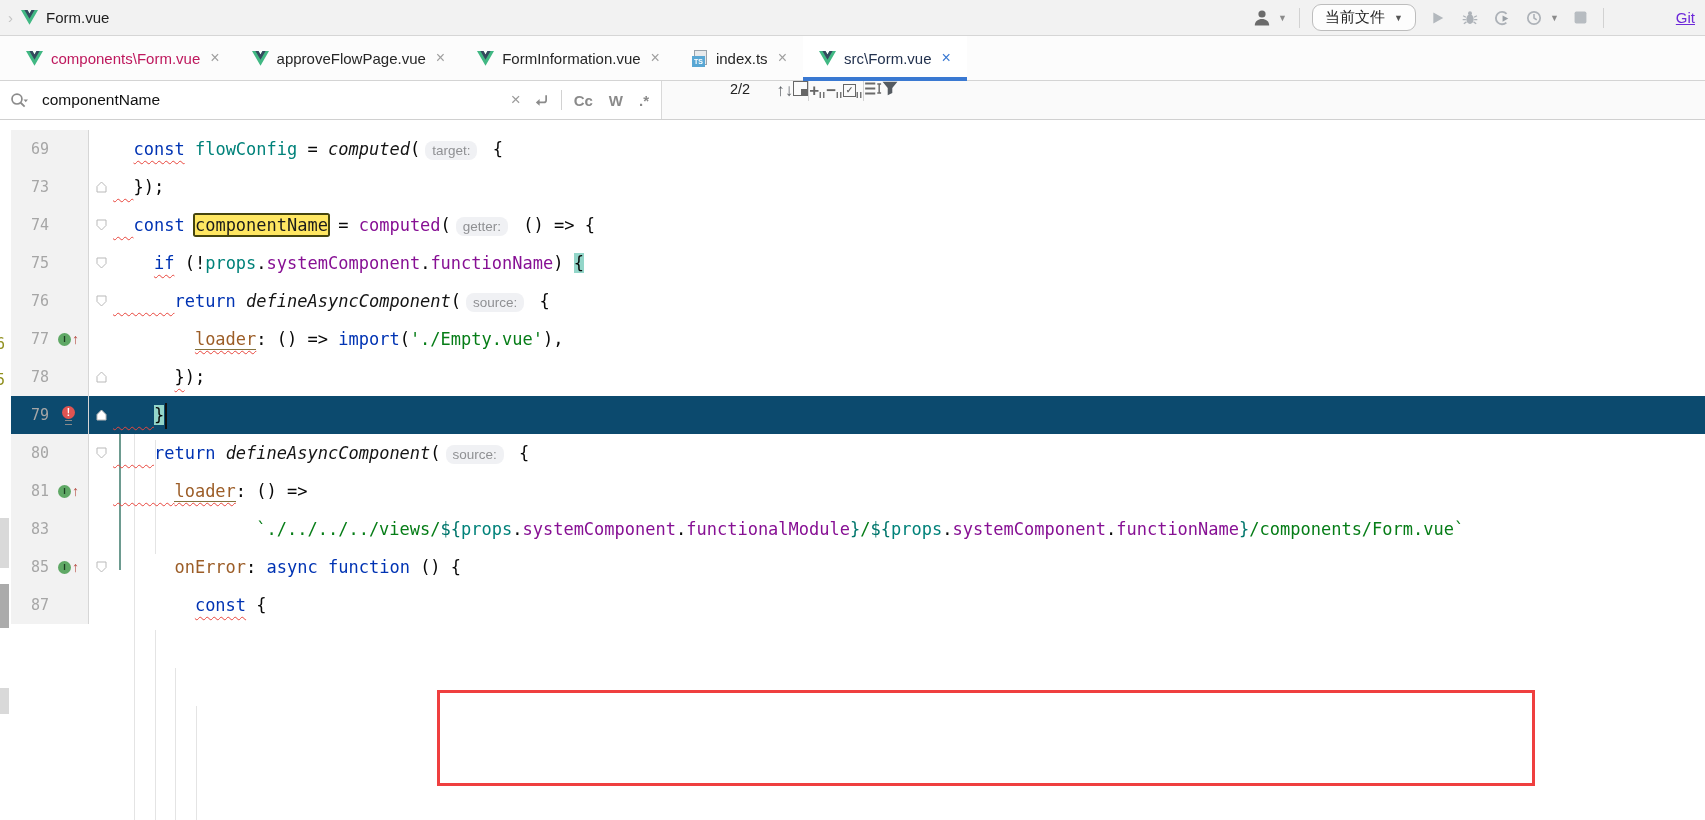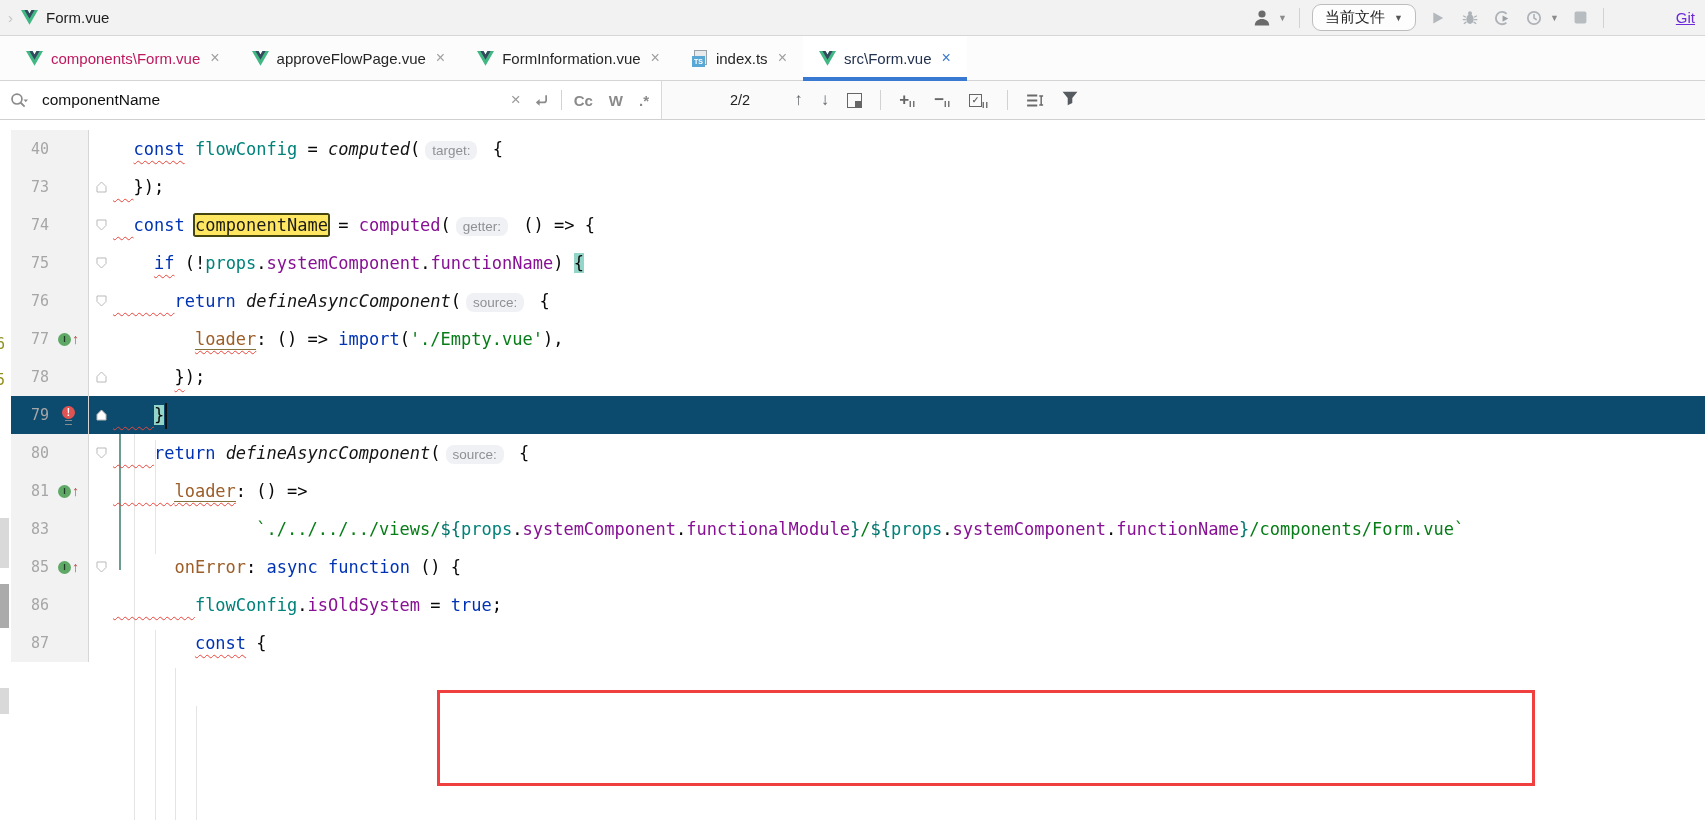--- a/index.html
+++ b/index.html
@@ -39,21 +39,21 @@
             color:#fff;font-size:7px;font-weight:bold;display:flex;align-items:center;justify-content:center;}
 
   
   .searchbar{height:39px;border-bottom:1px solid #d0d0d0;display:flex;box-sizing:border-box;background:#fdfdfd;}
   .sfield{width:662px;display:flex;align-items:center;background:#fff;
           border-right:1px solid #d9d9d9;padding:0 12px 0 10px;box-sizing:border-box;gap:12px;}
   .sfield input{flex:1;border:none;outline:none;font-size:15.5px;color:#111;
                 font-family:"Liberation Sans",sans-serif;background:transparent;}
   .sictext{color:#8a8a8a;font-size:15px;font-weight:bold;}
   .s-x{color:#9b9b9b;font-size:17px;}
-  .stoolbar{flex:1;display:flex;align-items:center;gap:18px;padding-left:68px;background:#fafafa;}
+  .stoolbar{flex:1;display:flex;padding-left:68px;background:#fafafa;}
   .sresults{font-size:14.5px;color:#222;margin-right:26px;}
   .sarrow{color:#5f6368;font-size:17px;}
   .winbox{width:13px;height:13px;border:1.6px solid #666;position:relative;display:inline-block;}
   .winbox::after{content:'';position:absolute;right:0;bottom:0;width:6px;height:6px;background:#666;}
   .occ{color:#666;font-size:17px;font-weight:bold;display:inline-flex;align-items:flex-start;}
   .occ .sub{font-size:9px;margin-top:9px;letter-spacing:1px;}
   .occ .chk{width:11px;height:11px;border:1.5px solid #666;font-size:9px;line-height:11px;
             text-align:center;font-weight:bold;margin-top:3px;}
   .funnel{display:inline-block;}
 
@@ -275,21 +275,21 @@
   <div class="guide dark" style="left:119px;top:302px;height:148px;"></div>
   <div class="guide" style="left:134px;top:282px;height:532px;"></div>
   <div class="guide" style="left:155px;top:320px;height:114px;"></div>
   <div class="guide" style="left:155px;top:510px;height:304px;"></div>
   <div class="guide" style="left:175px;top:548px;height:266px;"></div>
   <div class="guide" style="left:196px;top:586px;height:228px;"></div>
 
   <div class="rows">
       <div class="row">
         <div class="gut">
-          <span class="num">40</span>
+          <span class="num">69</span>
           <span class="islot"></span>
         </div>
         <div class="fold"></div>
         <div class="code"><span class="pl">  </span><span class="kw sq">const</span><span class="pl"> </span><span class="var">flowConfig</span><span class="pl"> = </span><span class="fn">computed</span><span class="pl">(</span><span class="hint">target:</span><span class="pl"> {</span></div>
       </div>
       <div class="row">
         <div class="gut">
           <span class="num">73</span>
           <span class="islot"></span>
         </div>
@@ -447,28 +447,20 @@
           <span style="display: inline-flex;">
             <svg width="11" height="12" viewBox="0 0 11 12">
               <path d="M1 1h9v5.5L5.5 11 1 6.5z" fill="#fff" stroke="#b9b9b9"></path>
             </svg>
           </span>
         </div>
         <div class="code"><span class="pl">      </span><span class="key">onError</span><span class="pl">: </span><span class="kw">async</span><span class="pl"> </span><span class="kw">function</span><span class="pl"> () {</span></div>
       </div>
       <div class="row">
         <div class="gut">
-          <span class="num">86</span>
-          <span class="islot"></span>
-        </div>
-        <div class="fold"></div>
-        <div class="code"><span class="pl sq">        </span><span class="var">flowConfig</span><span class="pl">.</span><span class="prop">isOldSystem</span><span class="pl"> = </span><span class="kw">true</span><span class="pl">;</span></div>
-      </div>
-      <div class="row">
-        <div class="gut">
           <span class="num">87</span>
           <span class="islot"></span>
         </div>
         <div class="fold"></div>
         <div class="code"><span class="pl">        </span><span class="kw sq">const</span><span class="pl"> {</span></div>
       </div>
     </div>
 
   <div>
       <span class="edge-frag" style="top: 215px;">6</span>

